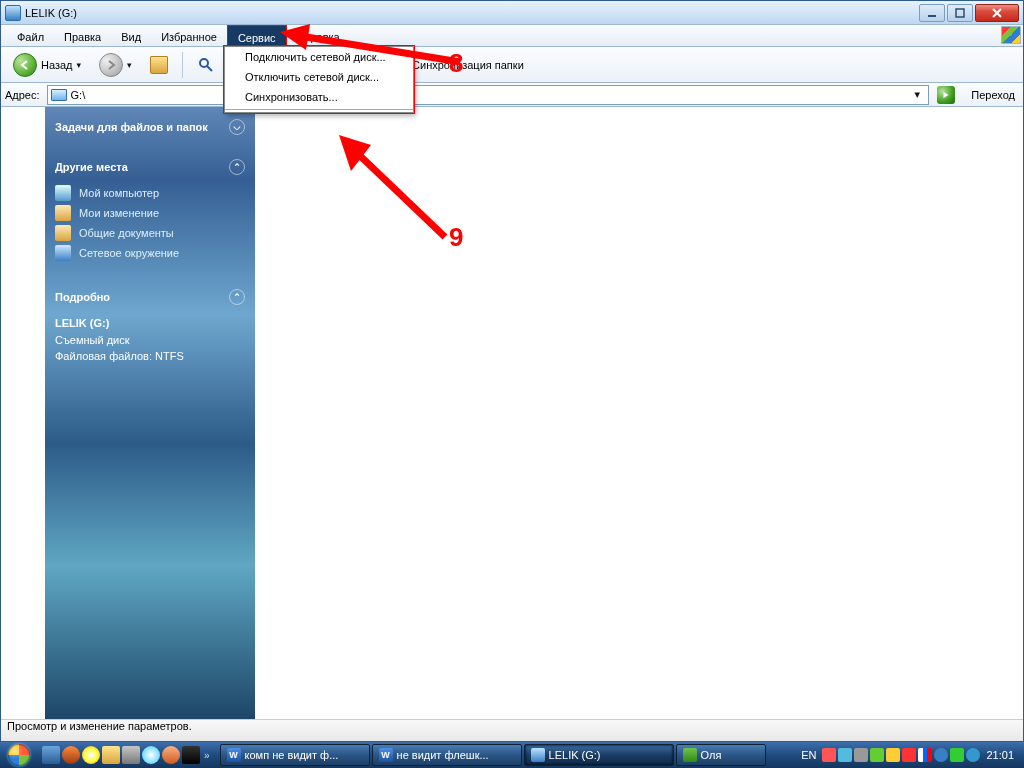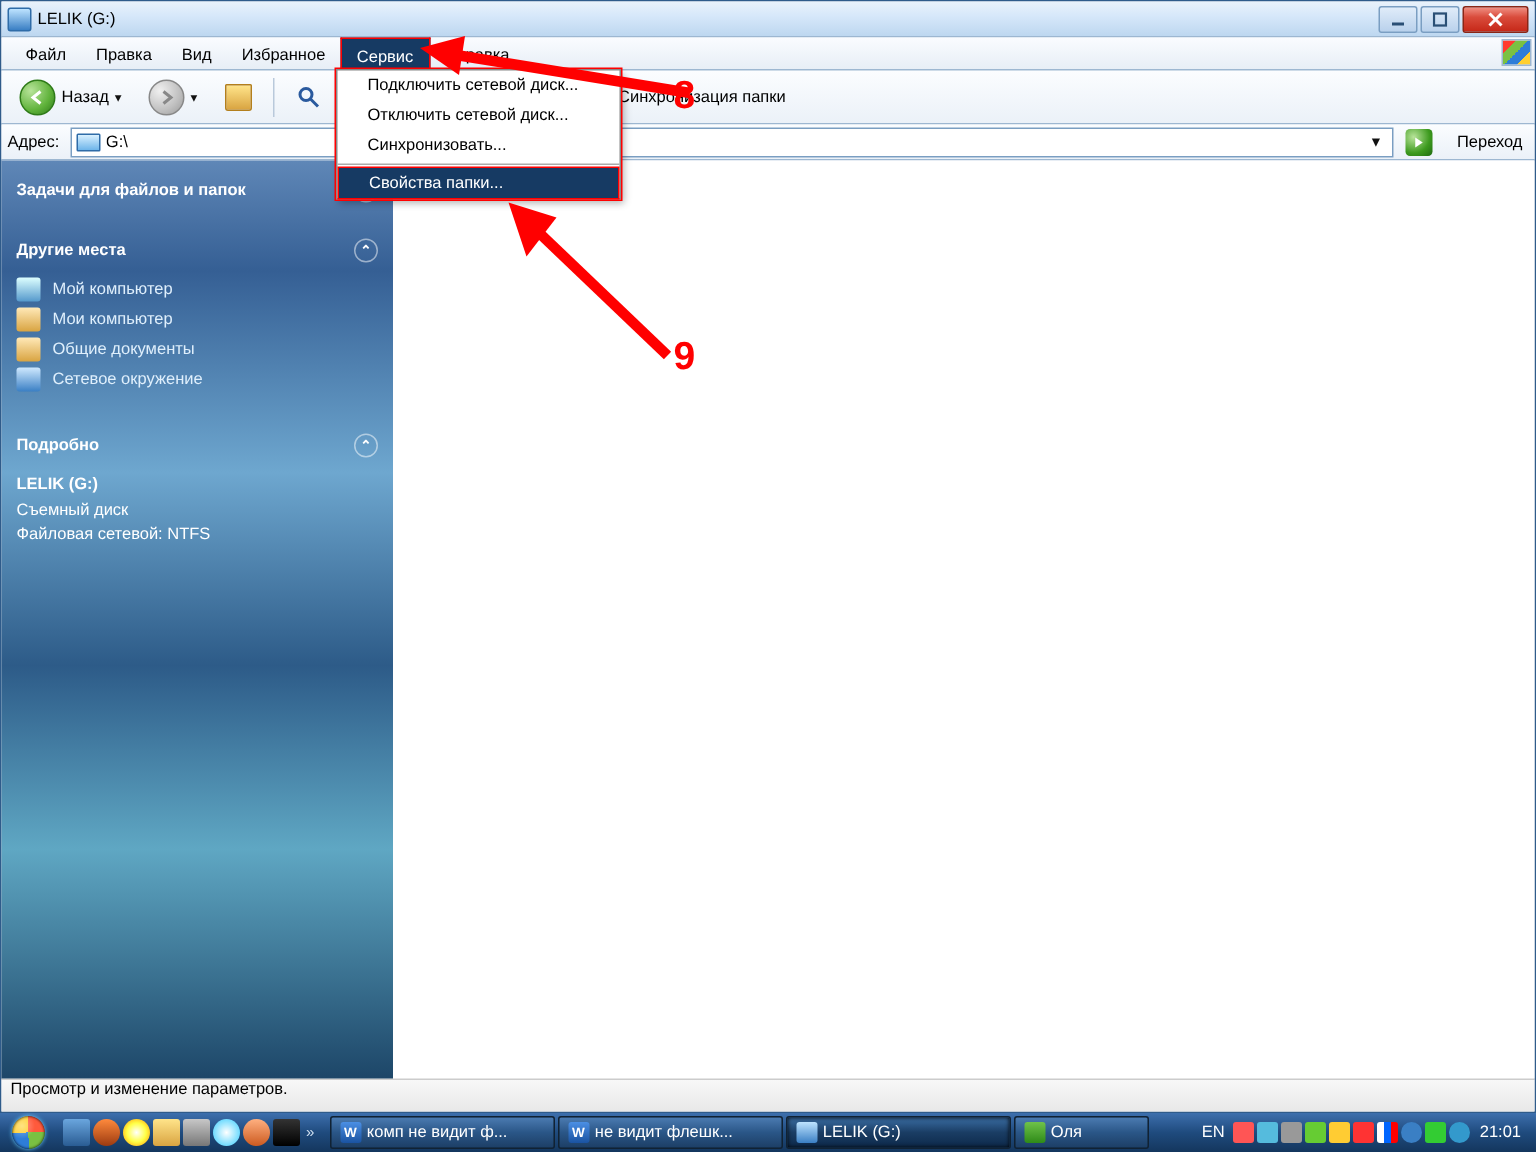--- a/index.html
+++ b/index.html
@@ -33,21 +33,21 @@
 .orange-ic{width:20px;height:20px;background:linear-gradient(#ffb347,#e67e22);border:1px solid #b35a0c;border-radius:2px;display:flex;align-items:center;justify-content:center;color:#fff;font-weight:bold;font-size:11px;}
 .addrbar { height: 24px; background: linear-gradient(#fbfdff,#ebf1f8); border-bottom: 1px solid #9db7d1; display: flex; align-items: center; padding: 0 4px; gap: 4px; }
 .addrbar label { color: #000; margin-right:3px;}
 .addrfield { flex:1; height:20px; background:#fff; border:1px solid #7a9ec2; display:flex; align-items:center; padding:0 3px; gap:4px;}
 .addrfield .drive-icon{ width:16px;height:12px;background:linear-gradient(#d8f0ff,#6eb5ea);border:1px solid #2f6ca8;border-radius:1px;}
 .addrfield input { border:none; outline:none; flex:1; font-size:11px;}
 .addrfield .dd { width:16px; text-align:center; color:#111;}
 .gobtn { height:20px; display:flex; align-items:center; gap:16px; padding:0 4px;}
 .gobtn .go-ic{width:18px;height:18px;border-radius:3px;background:radial-gradient(circle at 30% 30%,#b8e49a,#3d9a1e 60%,#1f6a10);display:flex;align-items:center;justify-content:center;color:#fff;}
 .body { flex:1; display:flex; min-height:0; }
-.sidebar { width:261px; background: linear-gradient(180deg,#5f87b7 0%, #355f94 12%, #6ea7cf 34%, #2d5b88 55%, #5fa7c3 75%, #1d4668 100%); color:#fff; position:relative; }
+.sidebar { width:210px; background: linear-gradient(180deg,#5f87b7 0%, #355f94 12%, #6ea7cf 34%, #2d5b88 55%, #5fa7c3 75%, #1d4668 100%); color:#fff; position:relative;margin-left:44px; }
 .sidebar .panel { padding: 6px 10px; }
 .sidebar .panel-head { display:flex; align-items:center; justify-content:space-between; font-weight:bold; padding: 6px 0; }
 .sidebar .panel-head .chev{ font-size:9px; border:1px solid rgba(255,255,255,.5); border-radius:50%; width:16px;height:16px; display:flex;align-items:center;justify-content:center;}
 .sidebar .list { padding: 2px 0 8px 0; }
 .sidebar .item { display:flex; align-items:center; gap:8px; padding:2px 0; color:#dfeffc; cursor:default;}
 .sidebar .item .ic { width:16px;height:16px; background:#cde; border-radius:2px; }
 .sidebar .details-body { padding-top:4px; line-height:1.5;}
 .sidebar .details-body .dname{font-weight:bold;}
 .content { flex:1; background:#fff; }
 .statusbar{ height:22px; border-top:1px solid #ccc; background:linear-gradient(#f8f8f8,#e8e8e8); display:flex; padding:0 6px; color:#000;}
@@ -192,58 +192,57 @@
           <span>Другие места</span>
           <span class="chev">⌃</span>
         </div>
         <div class="list">
           <div class="item">
               <span class="ic" style="background:linear-gradient(#dff,#59c);"></span>
               <span>Мой компьютер</span>
             </div>
           <div class="item">
               <span class="ic" style="background:linear-gradient(#ffe9b8,#d9a441);"></span>
-              <span>Мои компьютер</span>
+              <span>Мои изменение</span>
             </div>
           <div class="item">
               <span class="ic" style="background:linear-gradient(#ffe9b8,#d9a441);"></span>
               <span>Общие документы</span>
             </div>
           <div class="item">
               <span class="ic" style="background:linear-gradient(#cfe9ff,#3a7fc4);"></span>
               <span>Сетевое окружение</span>
             </div>
         </div>
       </div>
       <div class="panel">
         <div class="panel-head">
           <span>Подробно</span>
           <span class="chev">⌃</span>
         </div>
         <div class="details-body">
           <div class="dname">LELIK (G:)</div>
           <div>Съемный диск</div>
-          <div>Файловая сетевой: NTFS</div>
+          <div>Файловая файлов: NTFS</div>
         </div>
       </div>
     </div>
     <div class="content"></div>
   </div>
 
   <div class="statusbar">
     <span>Просмотр и изменение параметров.</span>
   </div>
 </div>
 
 <div class="dropdown">
   <div class="dd-item">Подключить сетевой диск...</div>
   <div class="dd-item">Отключить сетевой диск...</div>
   <div class="dd-item">Синхронизовать...</div>
   <hr>
-  <div class="dd-item hi">Свойства папки...</div>
 </div>
 
 <div class="annot" style="left:270px; top:22px;">
   <svg width="210" height="60">
       <line class="" x1="190" y1="40" x2="30" y2="14" stroke="#f00" stroke-width="7"></line>
       <polygon class="head" points="10,10 40,2 36,28" fill="#f00"></polygon>
     </svg>
 </div>
 <div class="annot" style="left:449px; top:48px;"><span class="num">8</span></div>
 <div class="annot" style="left:325px; top:125px;">

